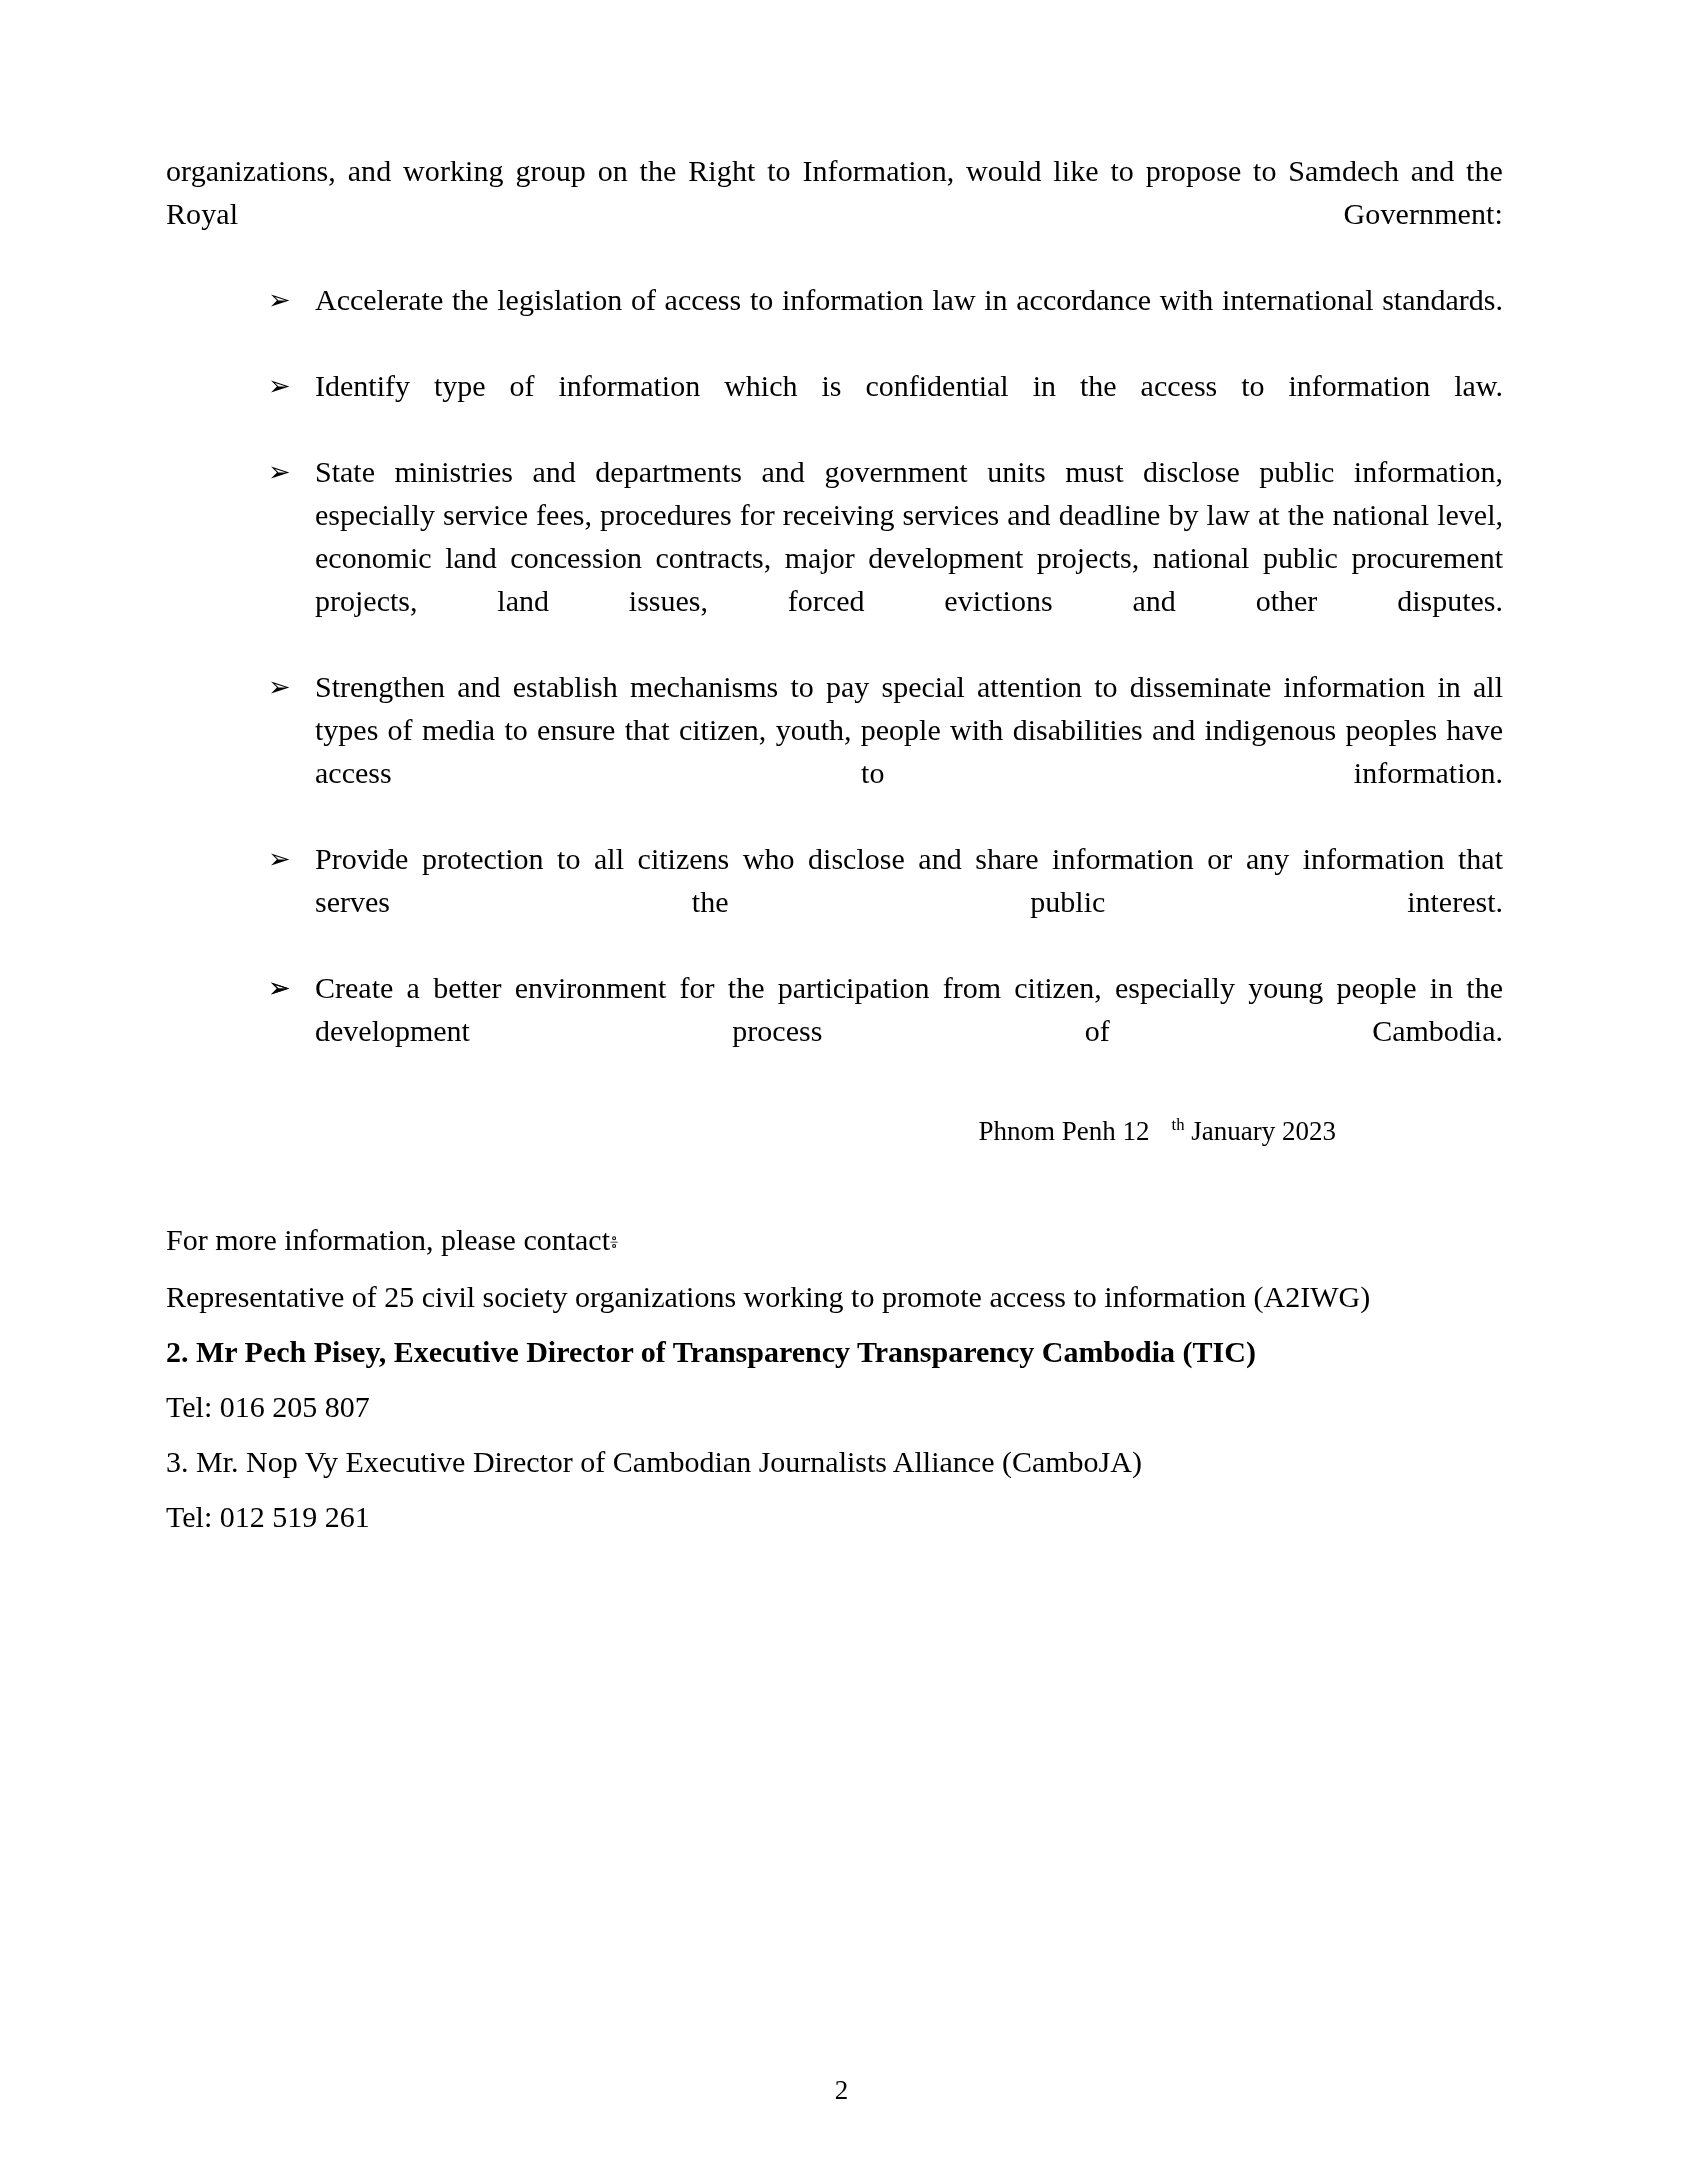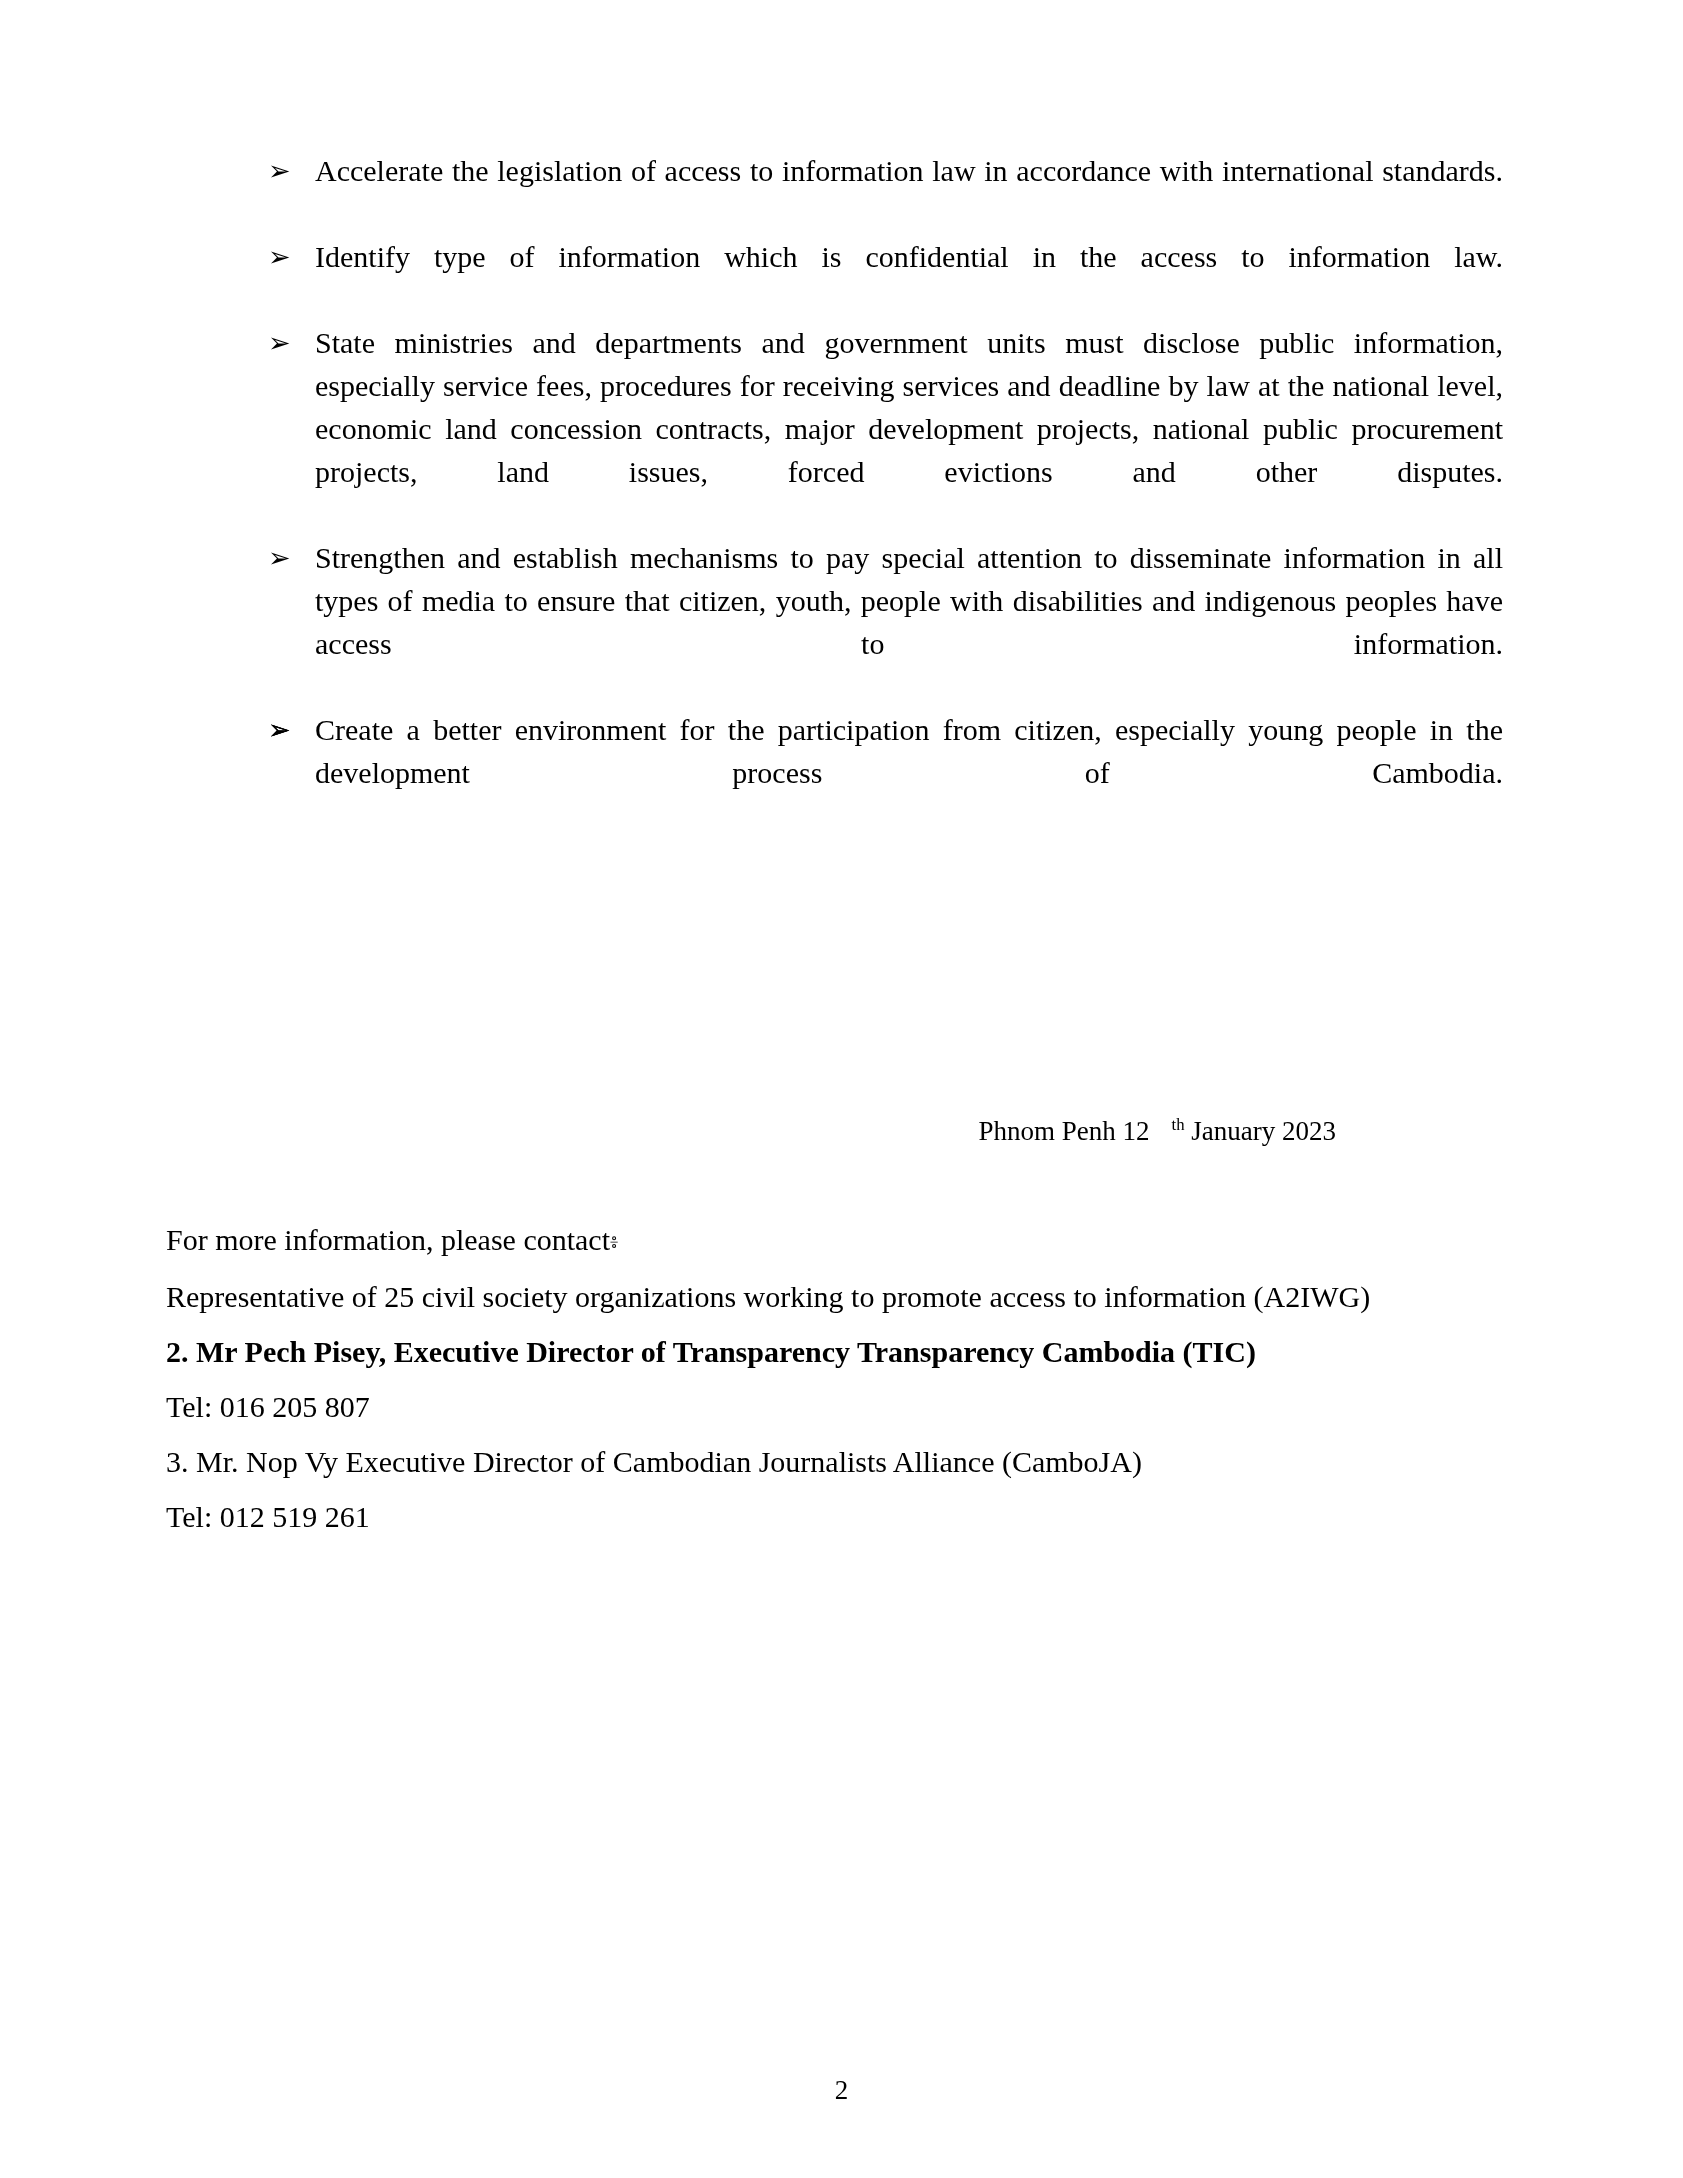--- a/index.html
+++ b/index.html
@@ -122,40 +122,42 @@
     line-height: 32px;
   }
 </style>
 </head>
 <body>
 
 <div class="page">
 
   <div class="content">
 
+    <p class="intro">organizations, and working group on the Right to Information, would like to propose to Samdech and the Royal Government:</p>
 
     <ul class="proposals">
       <li>
         <span class="bullet">➢</span>
         <span class="li-text">Accelerate the legislation of access to information law in accordance with international standards.</span>
       </li>
       <li>
         <span class="bullet">➢</span>
         <span class="li-text">Identify type of information which is confidential in the access to information law.</span>
       </li>
       <li>
         <span class="bullet">➢</span>
         <span class="li-text">State ministries and departments and government units must disclose public information, especially service fees, procedures for receiving services and deadline by law at the national level, economic land concession contracts, major development projects, national public procurement projects, land issues, forced evictions and other disputes.</span>
       </li>
       <li>
         <span class="bullet">➢</span>
         <span class="li-text">Strengthen and establish mechanisms to pay special attention to disseminate information in all types of media to ensure that citizen, youth, people with disabilities and indigenous peoples have access to information.</span>
       </li>
       <li>
         <span class="bullet">➢</span>
+        <span class="li-text">Provide protection to all citizens who disclose and share information or any information that serves the public interest.</span>
       </li>
       <li>
         <span class="bullet">➢</span>
       </li>
       <li>
         <span class="bullet">➢</span>
         <span class="li-text">Create a better environment for the participation from citizen, especially young people in the development process of Cambodia.</span>
       </li>
     </ul>
 

